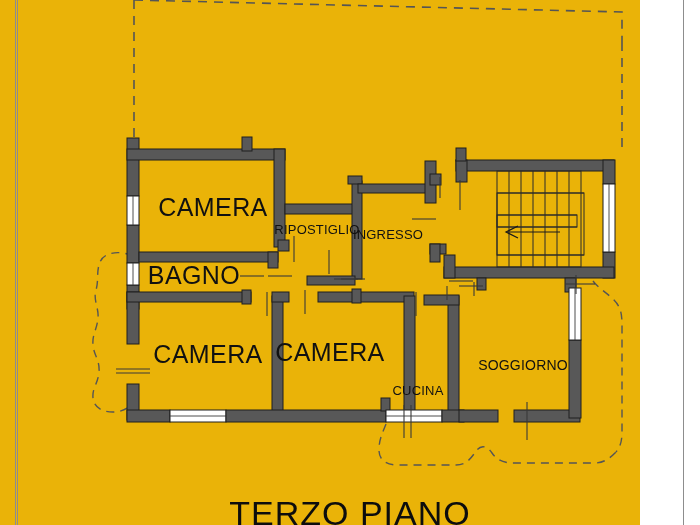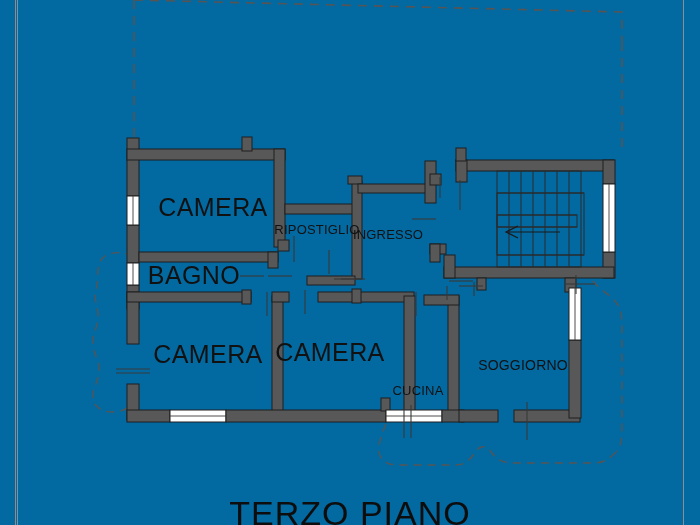--- a/index.html
+++ b/index.html
@@ -10,23 +10,23 @@
   body {
     width: 700px;
     height: 525px;
     overflow: hidden;
     font-family: "Liberation Sans", sans-serif;
     position: relative;
   }
   #plan-root {
     position: absolute;
     left: 0; top: 0;
-    width: 700px;
+    width: 640px;
     height: 525px;
-    background: #0369a1;
+    background: #eab308;
   }
   svg#floorplan {
     display: block;
     width: 700px;
     height: 525px;
   }
   .wall { fill: #585858; stroke: #1f1f1f; stroke-width: 1; }
   .window-frame { fill: #ffffff; stroke: #1f1f1f; stroke-width: 1; }
   .window-mullion { stroke: #3a3a3a; stroke-width: 0.9; fill: none; }
   .dash { fill: none; stroke: #555555; stroke-width: 1.6; stroke-dasharray: 9 7; }

